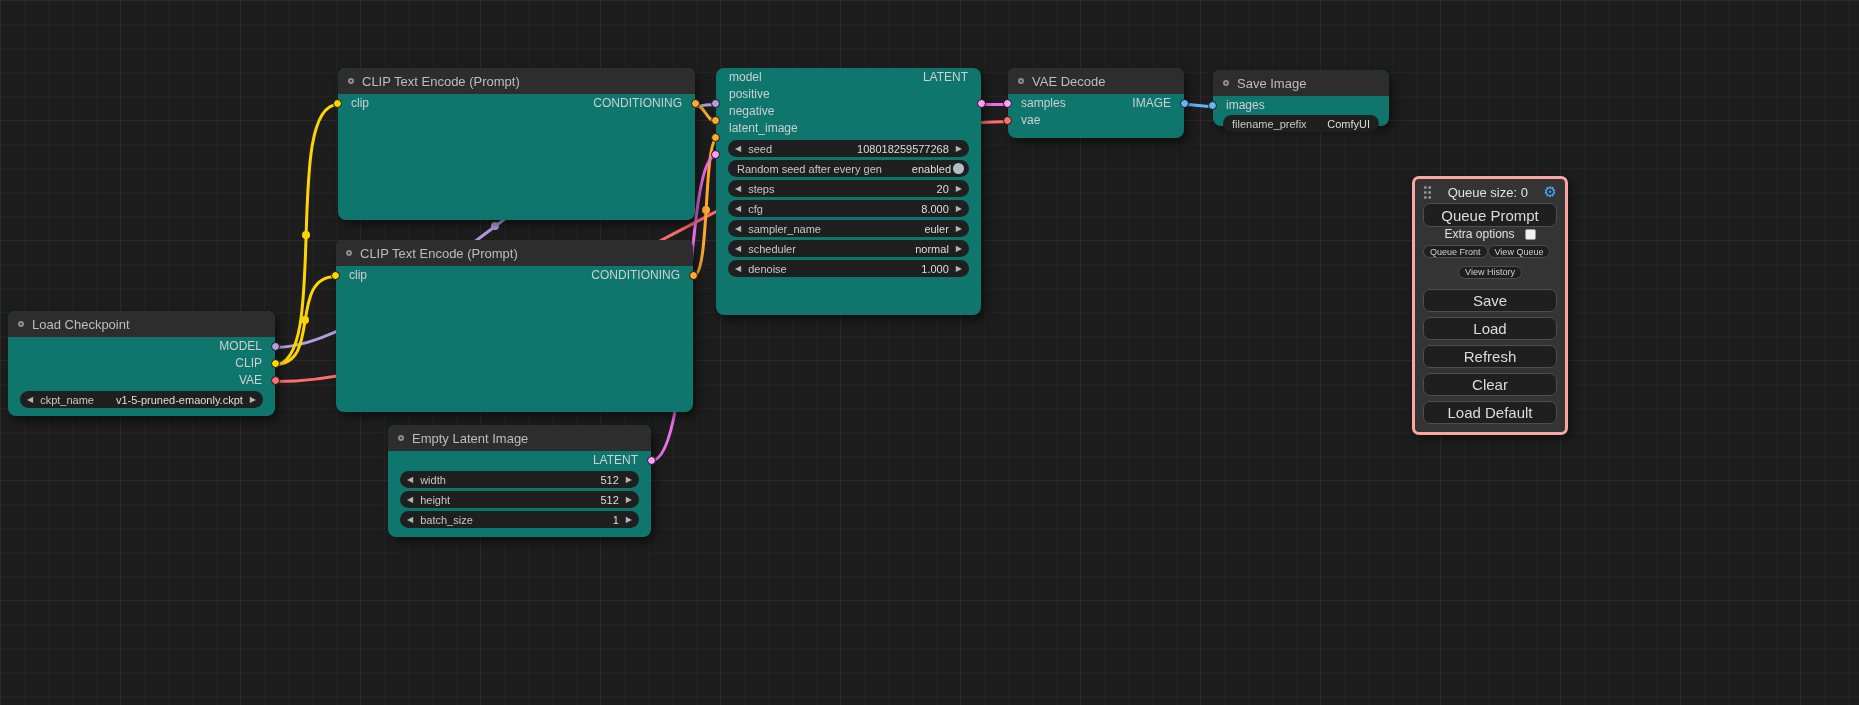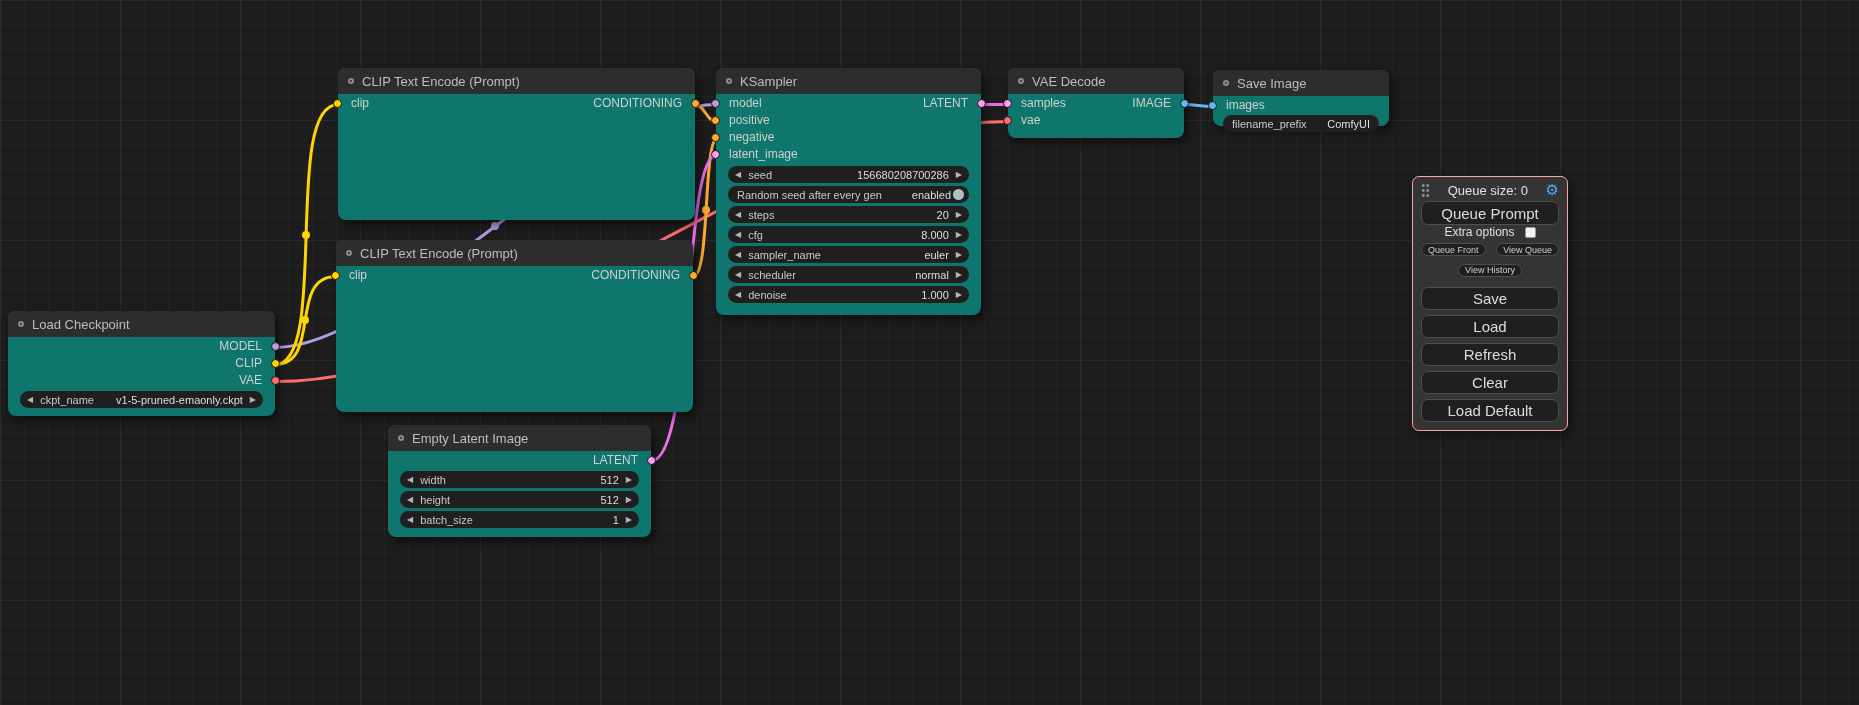--- a/index.html
+++ b/index.html
@@ -59,21 +59,21 @@
   .knob{width:11px;height:11px;border-radius:50%;flex:0 0 auto;margin-right:-2px}
 
   .ptext{
     position:absolute;left:8px;right:8px;background:#1e1e1e;border-radius:4px;
     padding:5px 6px;font-family:"DejaVu Sans Mono",monospace;font-size:11px;
     line-height:1.4;color:#c2c2c2;overflow:hidden;
   }
 
   .menu{
     position:absolute;left:1412px;top:176px;width:156px;z-index:4;
-    background:rgba(53,53,53,.96);border:1px solid #fca5a5;border-radius:7px;
+    background:rgba(53,53,53,.96);border:3px solid #fca5a5;border-radius:7px;
     padding:4px 8px 8px 8px;box-shadow:3px 4px 10px rgba(0,0,0,.45);
   }
   .mrow1{height:18px;display:flex;align-items:center;margin-bottom:2px}
   .handle{
     width:9px;height:16px;flex:0 0 auto;
     background:radial-gradient(circle, #8a99a8 1.2px, transparent 1.5px);
     background-size:4.5px 5px;background-position:0 1px;
   }
   .qsize{flex:1;text-align:center;font-size:13px;color:#e2e2e2}
   .gear{font-family:"DejaVu Sans",sans-serif;font-size:15px;color:#4fa8ff;flex:0 0 auto;cursor:pointer}
@@ -84,21 +84,21 @@
   }
   .mbtn{
     width:100%;height:23px;border-radius:7px;font-size:15px;margin-bottom:5px;
   }
   .mbtn.qp{height:24px;margin-bottom:0;font-size:15px}
   .extra{
     display:flex;align-items:center;justify-content:center;height:14px;
     font-size:12px;color:#e0e0e0;margin-bottom:4px;
   }
   .cbox{width:11px;height:11px;background:#f2f2f2;border:1px solid #9a9a9a;border-radius:2px;margin-left:10px}
-  .srowbtns{display:flex;justify-content:space-between;margin-bottom:3px}
+  .srowbtns{display:flex;margin-bottom:3px}
   .sbtn{
     font-size:9px;height:13px;border-radius:8px;padding:0 6px;color:#cfcfcf;
     display:inline-block;
   }
   .center{text-align:center;margin-bottom:10px}
   .center .sbtn{display:inline-block}
 </style>
 </head>
 <body>
 
@@ -194,42 +194,38 @@
   <div class="pill">
     <span class="arr">◀</span>
     <span class="wname">batch_size</span>
     <span class="wval">1</span>
     <span class="arr">▶</span>
   </div>
   <span class="dot out" style="top: 31px; background: rgb(255, 156, 249);"></span>
 </div>
 
 <div class="node" style="left:716px;top:68px;width:265px;height:247px">
-  <div class="nhead">
-    <span class="cdot"></span>
-    <span class="ntitle">KSampler</span>
-  </div>
   <div class="srow">
     <span class="slab">model</span>
     <span class="slab out">LATENT</span>
   </div>
   <div class="srow">
       <span class="slab">positive</span>
     </div>
   <div class="srow">
       <span class="slab">negative</span>
     </div>
   <div class="srow">
       <span class="slab">latent_image</span>
     </div>
 
   <div class="pill" style="margin-top:4px">
     <span class="arr">◀</span>
     <span class="wname">seed</span>
-    <span class="wval">156680208700286</span>
+    <span class="wval">108018259577268</span>
     <span class="arr">▶</span>
   </div>
   <div class="pill noarr">
     <span class="wname">Random seed after every gen</span>
     <span class="wval">enabled</span>
     <span class="knob" style="background: rgb(176, 190, 197);"></span>
   </div>
   <div class="pill">
     <span class="arr">◀</span>
     <span class="wname">steps</span>

